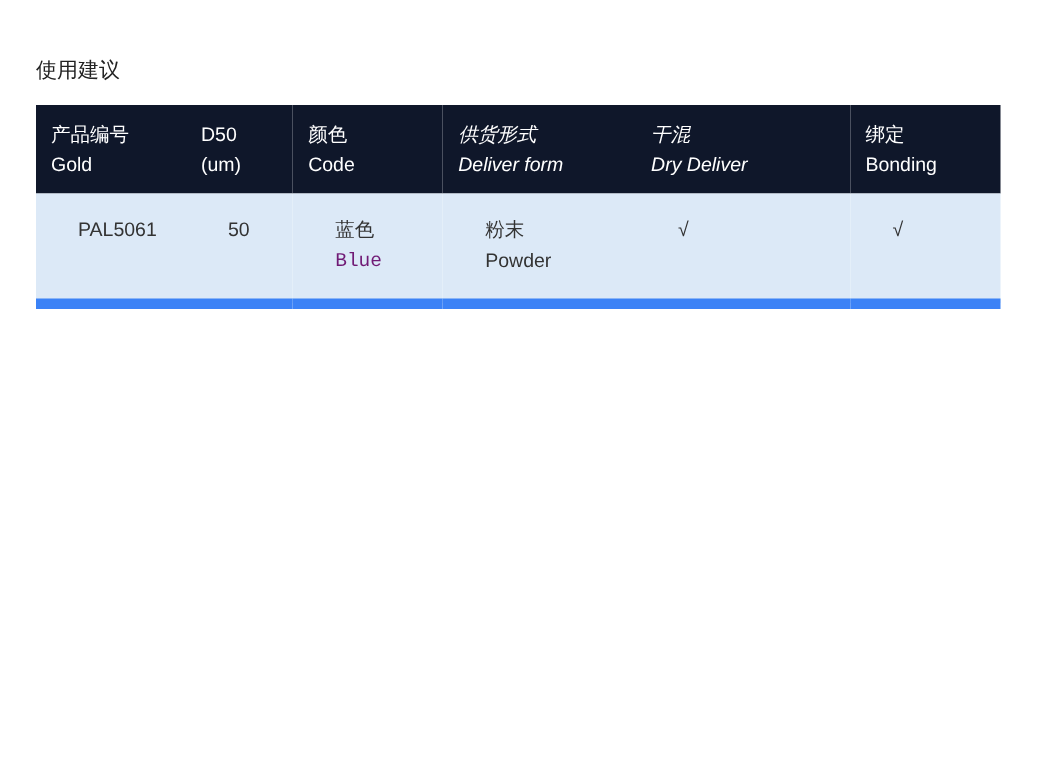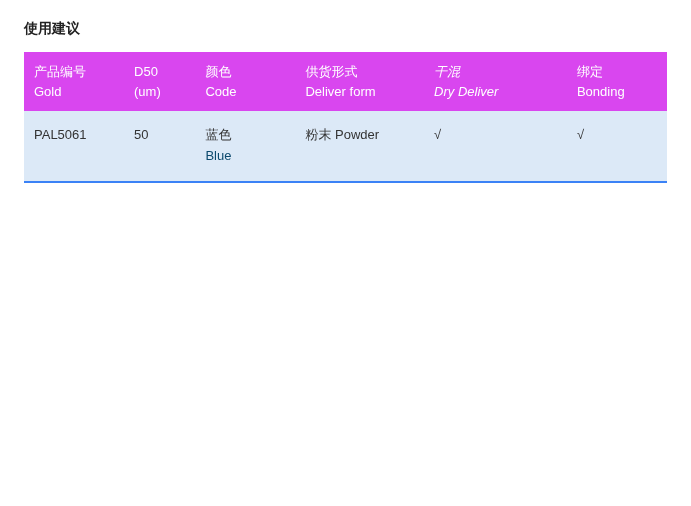--- a/index.html
+++ b/index.html
@@ -6,34 +6,35 @@
     body {
       background: #ffffff;
       font-family: Arial, "Microsoft YaHei", sans-serif;
       font-size: 13px;
       color: #333;
       padding: 20px 24px;
       width: 691px;
     }
 
     .section-title {
-      font-weight: bold;
+      font-weight: normal;
       font-size: 14px;
       margin-bottom: 14px;
       color: #222;
+      margin-top: 18px;
     }
 
     table {
       width: 100%;
       border-collapse: collapse;
       table-layout: fixed;
     }
 
     thead tr {
-      background-color: #d946ef;
+      background-color: #0f172a;
       color: #ffffff;
       margin-top: 30px;
     }
 
     thead th {
       padding: 10px 10px 10px 10px;
       text-align: left;
       vertical-align: top;
       font-weight: normal;
       line-height: 1.5;
@@ -46,39 +47,39 @@
 
     tbody tr:nth-child(odd) {
       background-color: #dce9f7;
     }
 
     tbody tr:nth-child(even) {
       background-color: #dce9f7;
     }
 
     tbody td {
-      padding: 14px 10px;
+      padding: 14px 28px;
       vertical-align: top;
       line-height: 1.6;
       border: none;
-      border-bottom: 2px solid #3b82f6;
+      border-bottom: 7px solid #3b82f6;
     }
 
     .col-code { width: 14%; }
     .col-d50  { width: 10%; }
     .col-color{ width: 14%; }
-    .col-deliver { width: 18%; }
+    .col-deliver { width: 18%; font-style: italic; }
     .col-dry  { width: 20%; font-style: italic; }
     .col-bond { width: 14%; }
 
     .th-top { display: block; font-size: 13px; }
     .th-bot { display: block; font-size: 13px; }
 
     .td-top { display: block; }
-    .td-bot { display: block; color: #0c4a6e; }
+    .td-bot { display: block; color: #701a75; font-family: Liberation Mono, monospace; }
   </style>
 </head>
 <body>
 
 <div class="section-title">使用建议</div>
 
 <table>
   <thead>
     <tr>
       <th class="col-code">

